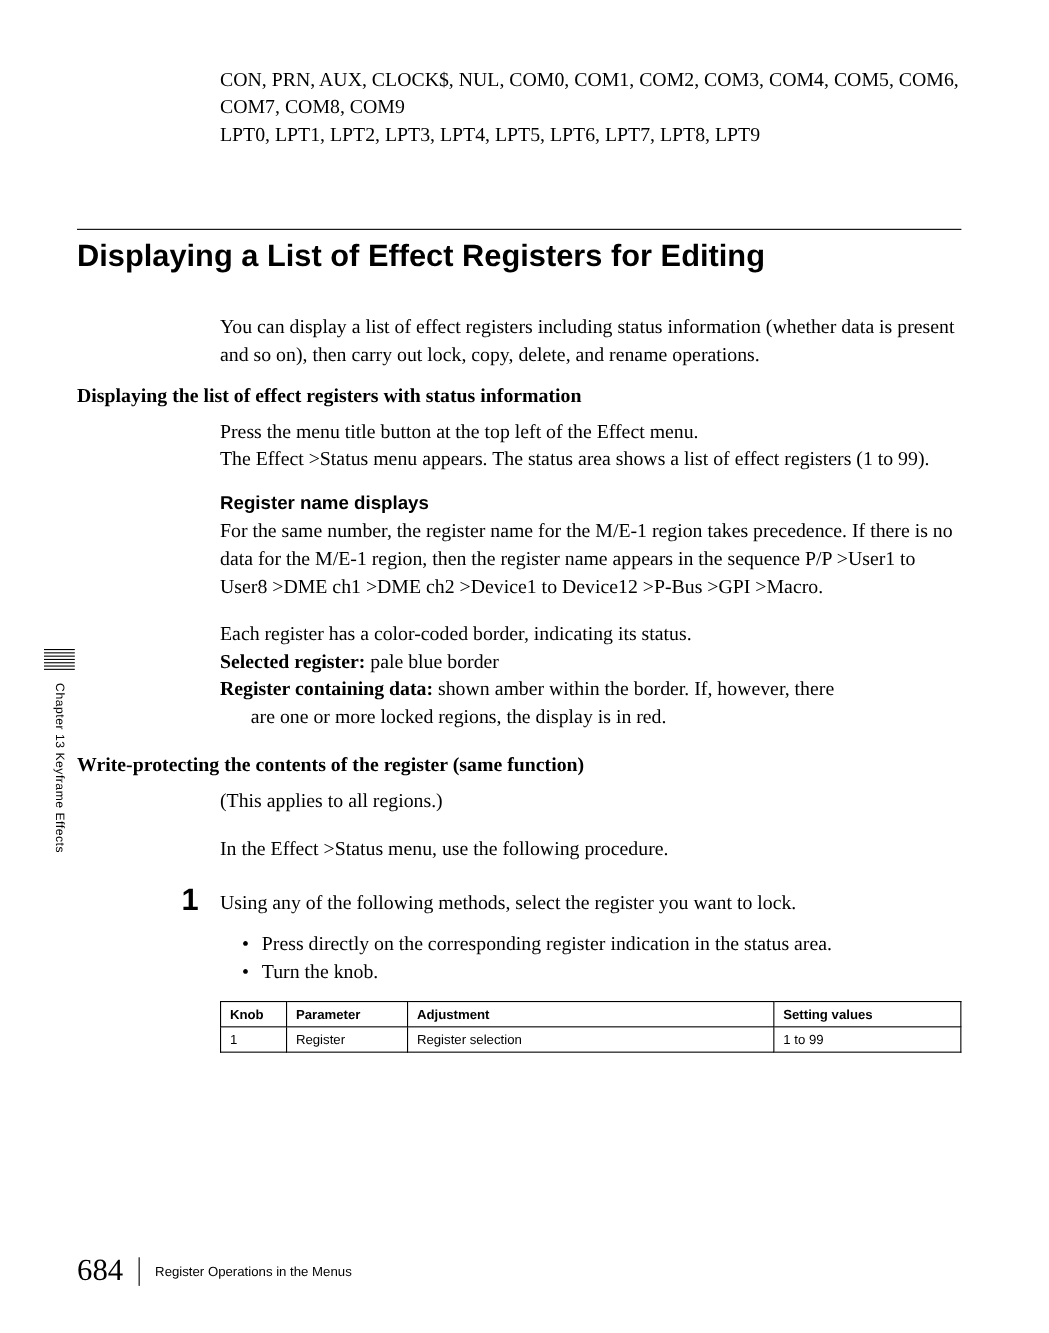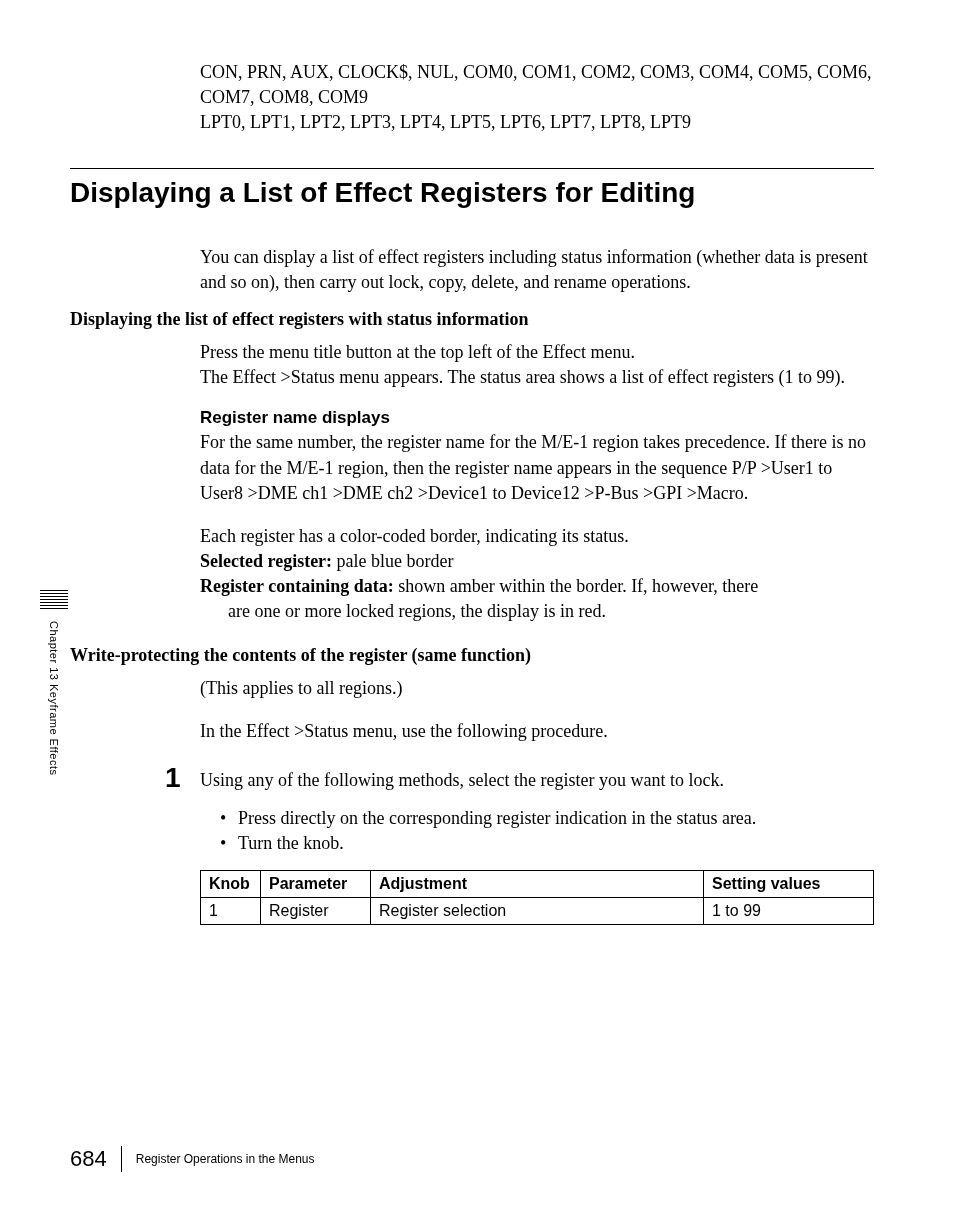--- a/index.html
+++ b/index.html
@@ -14,21 +14,21 @@
       height: 1212px;
       position: relative;
       padding: 60px 80px 60px 70px;
     }
     .content {
       margin-left: 130px;
     }
     .para-top {
       font-size: 18px;
       line-height: 1.4;
-      margin-bottom: 32px;
+      margin-bottom: 72px;
     }
     .section-divider {
       border: none;
       border-top: 1.5px solid #000;
       margin-left: -130px;
       margin-bottom: 8px;
     }
     h1 {
       font-family: Arial, Helvetica, sans-serif;
       font-size: 28px;
@@ -98,21 +98,21 @@
       line-height: 1.4;
       display: flex;
     }
     .bullet-dot {
       width: 18px;
     }
     .data-table {
       border-collapse: collapse;
       width: 100%;
       font-family: Arial, Helvetica, sans-serif;
-      font-size: 16px;
+      font-size: 12px;
     }
     .data-table th, .data-table td {
       border: 1px solid #000;
       padding: 4px 8px;
       text-align: left;
     }
     .data-table th {
       font-weight: bold;
     }
     .sidebar-marker {
@@ -136,22 +136,22 @@
       margin-left: 8px;
     }
     .footer {
       position: absolute;
       bottom: 40px;
       left: 70px;
       display: flex;
       align-items: center;
     }
     .page-num {
-      font-family: Liberation Sans, sans-serif;
-      font-size: 22px;
+      font-family: Liberation Serif, serif;
+      font-size: 28px;
       font-weight: normal;
       padding-right: 14px;
     }
     .footer-divider {
       border-left: 1px solid #000;
       height: 26px;
       margin-right: 14px;
     }
     .footer-text {
       font-family: Arial, Helvetica, sans-serif;

